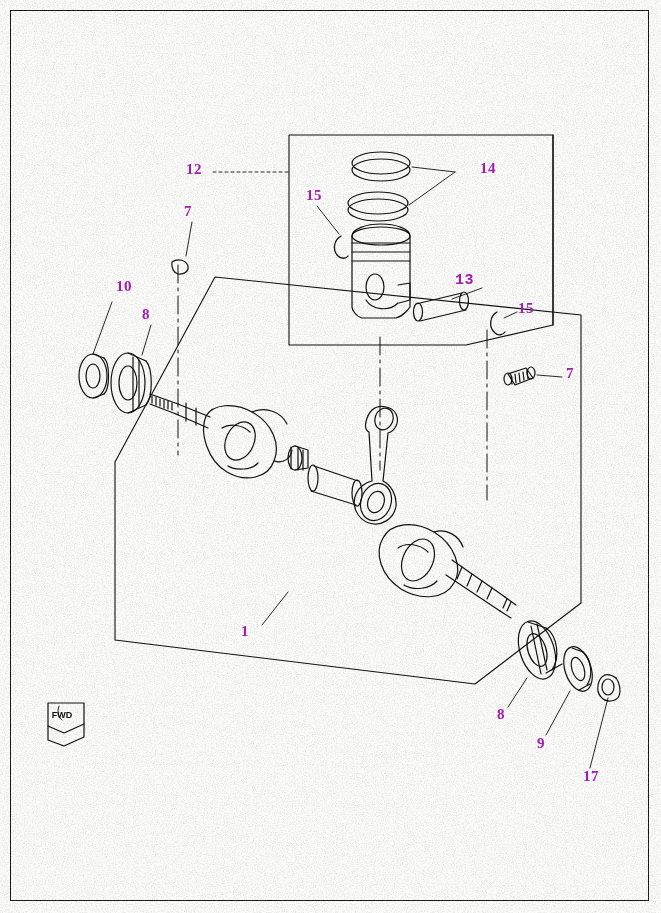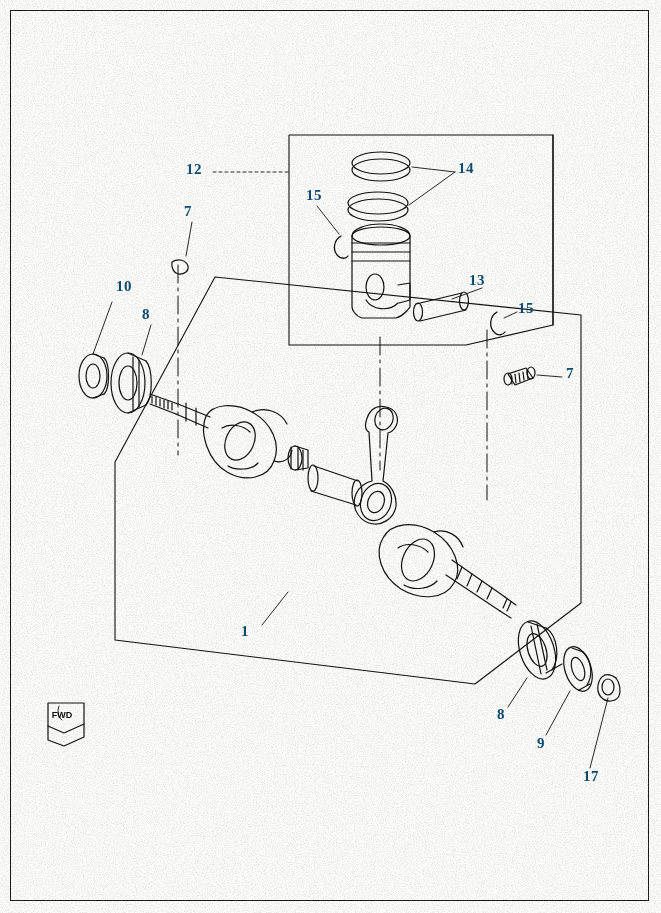--- a/index.html
+++ b/index.html
@@ -31,21 +31,21 @@
     left: 0;
     top: 0;
     width: 661px;
     height: 913px;
   }
   .lbl {
     position: absolute;
     font-family: "Liberation Serif", serif;
     font-size: 15px;
     font-weight: bold;
-    color: #0c4a6e;
+    color: #a21caf;
     letter-spacing: 0.5px;
     white-space: nowrap;
   }
   .fwd-text {
     font-family: "Liberation Sans", sans-serif;
     font-size: 9px;
     font-weight: bold;
     fill: #111;
   }
 </style>
@@ -254,21 +254,21 @@
 
     <text class="fwd-text" x="62" y="718" text-anchor="middle">FWD</text>
   </svg>
 
   <div class="lbl" style="left:241px; top:623px;">1</div>
   <div class="lbl" style="left:184px; top:203px;">7</div>
   <div class="lbl" style="left:100px; top:278px;margin-left:16px;">10</div>
   <div class="lbl" style="left:142px; top:306px;">8</div>
   <div class="lbl" style="left:186px; top:161px;">12</div>
   <div class="lbl" style="left:306px; top:187px;">15</div>
-  <div class="lbl" style="left:458px; top:160px;">14</div>
-  <div class="lbl" style="left:469px; top:272px;">13</div>
+  <div class="lbl" style="left:480px; top:160px;">14</div>
+  <div class="lbl" style="left:455px; top:272px;font-family:Liberation Mono, monospace;">13</div>
   <div class="lbl" style="left:518px; top:300px;">15</div>
   <div class="lbl" style="left:566px; top:365px;">7</div>
   <div class="lbl" style="left:497px; top:706px;">8</div>
   <div class="lbl" style="left:537px; top:735px;">9</div>
   <div class="lbl" style="left:583px; top:768px;">17</div>
 
 </div>
 
 </body></html>

